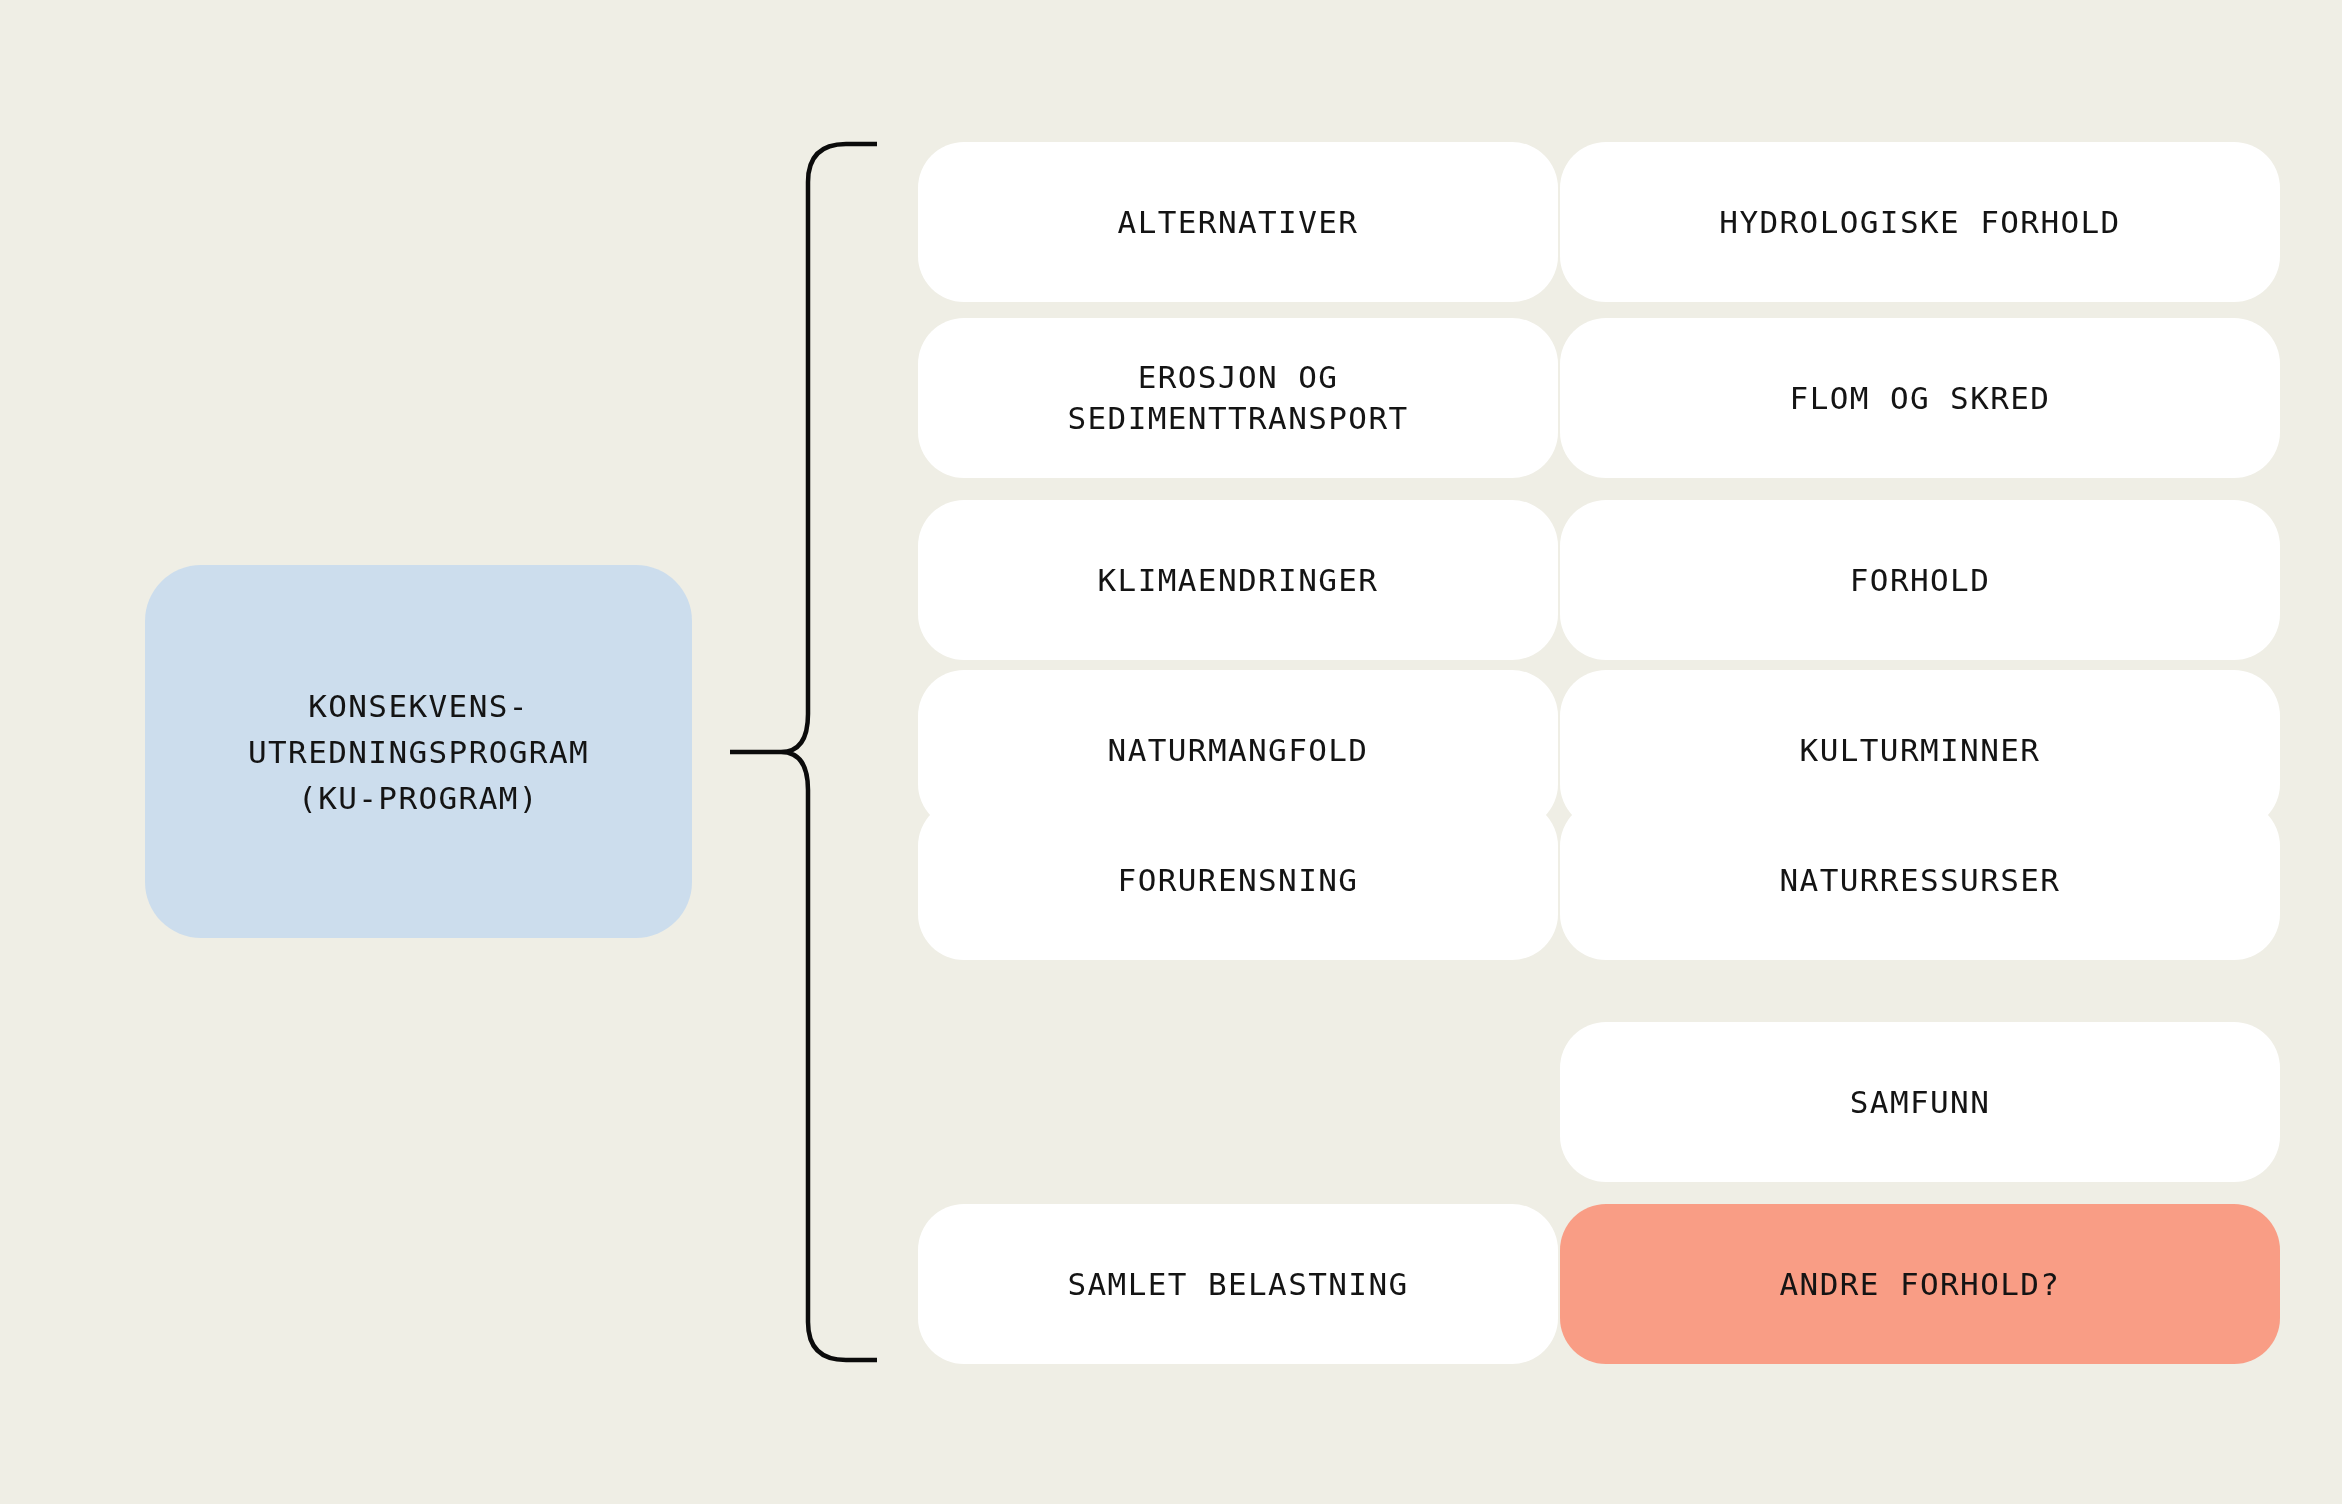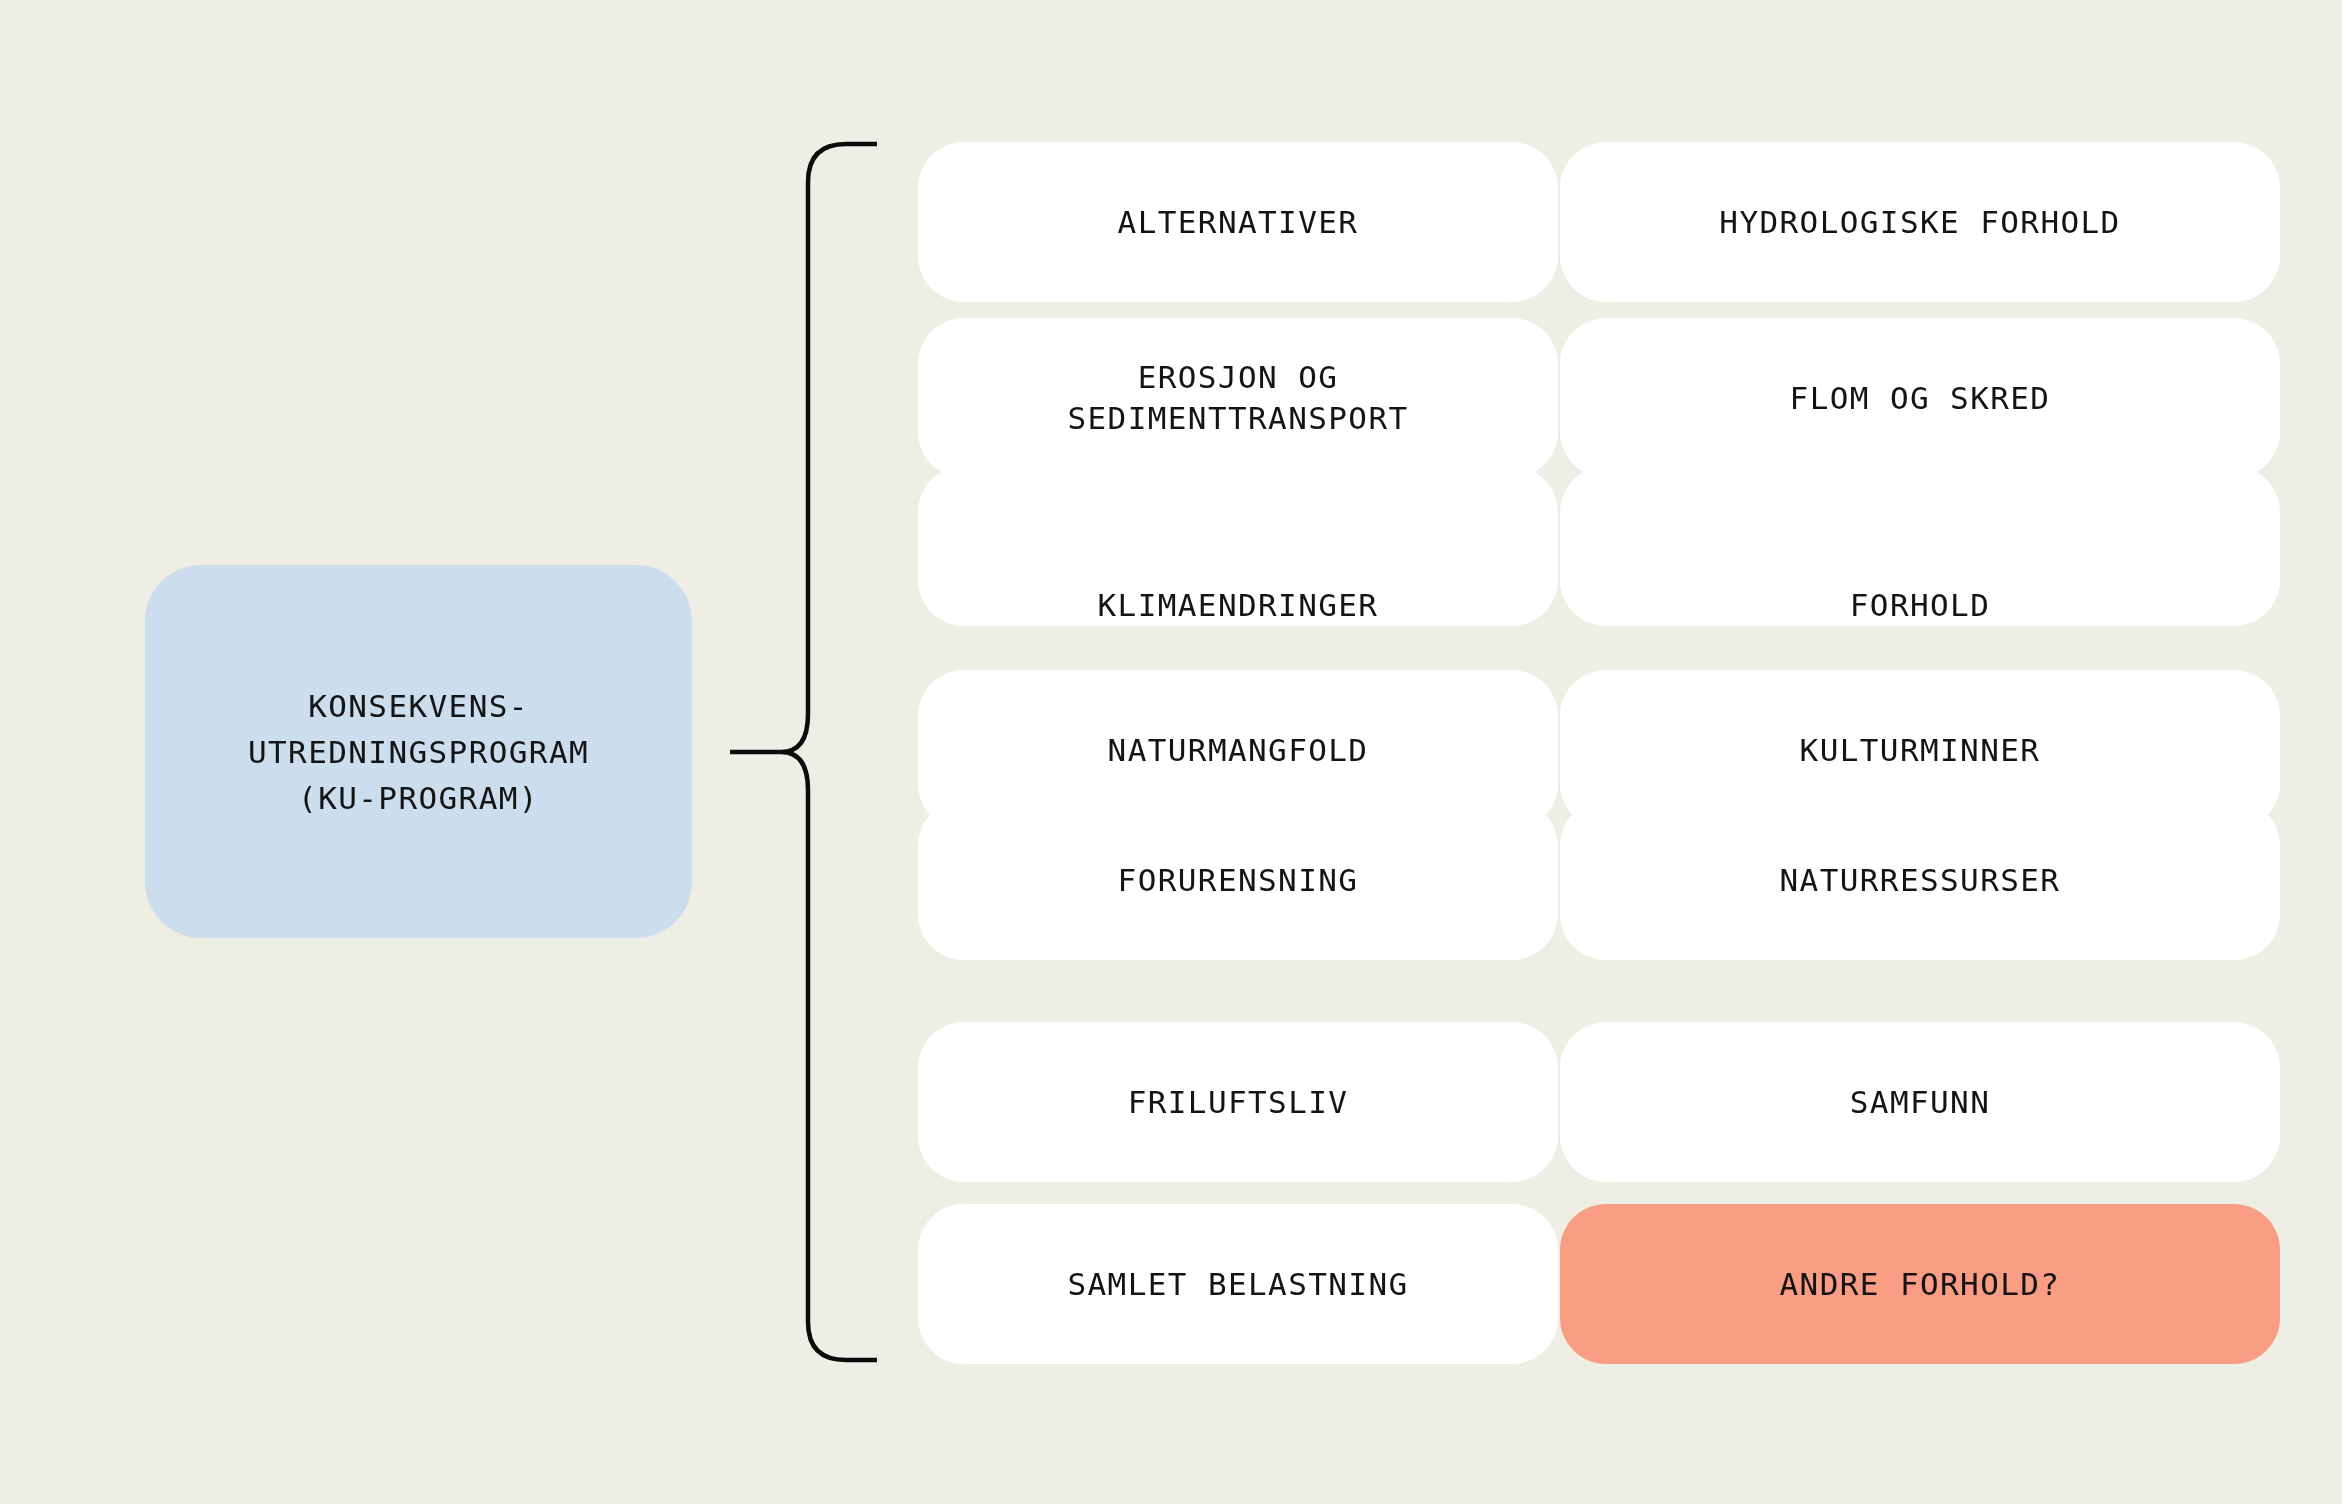--- a/index.html
+++ b/index.html
@@ -43,21 +43,21 @@
 
   .card {
     width: 640px; height: 160px;
     background: var(--card);
     border-radius: 46px;
   }
   .c1 { left: 902px; margin-left: 16px; }
   .c2 { left: 1560px; width: 720px; }
   .r1 { top: 142px; }
   .r2 { top: 318px; }
-  .r3 { top: 466px; justify-content: flex-end; }
+  .r3 { top: 500px; }
   .r4 { top: 670px; }
   .r5 { top: 800px; align-items: center; }
   .r6 { top: 1022px; }
   .r7 { top: 1204px; text-align: right; }
   .highlight { background: var(--highlight); }
 
   .brace-svg { position: absolute; left: 0; top: 0; width: 2342px; height: 1504px; pointer-events: none; }
   .brace-path { stroke: var(--line); stroke-width: 4.5; fill: none; }
 </style>
 </head>
@@ -114,24 +114,20 @@
 
   <div class="node card c1 r5">
     <span>FORURENSNING</span>
     <span></span>
   </div>
   <div class="node card c2 r5">
     <span>NATURRESSURSER</span>
     <span></span>
   </div>
 
-  <div class="node card c1 r6">
-    <span>FRILUFTSLIV</span>
-    <span></span>
-  </div>
   <div class="node card c2 r6">
     <span>SAMFUNN</span>
     <span></span>
   </div>
 
   <div class="node card c1 r7">
     <span>SAMLET BELASTNING</span>
     <span></span>
   </div>
   <div class="node card c2 r7 highlight">

